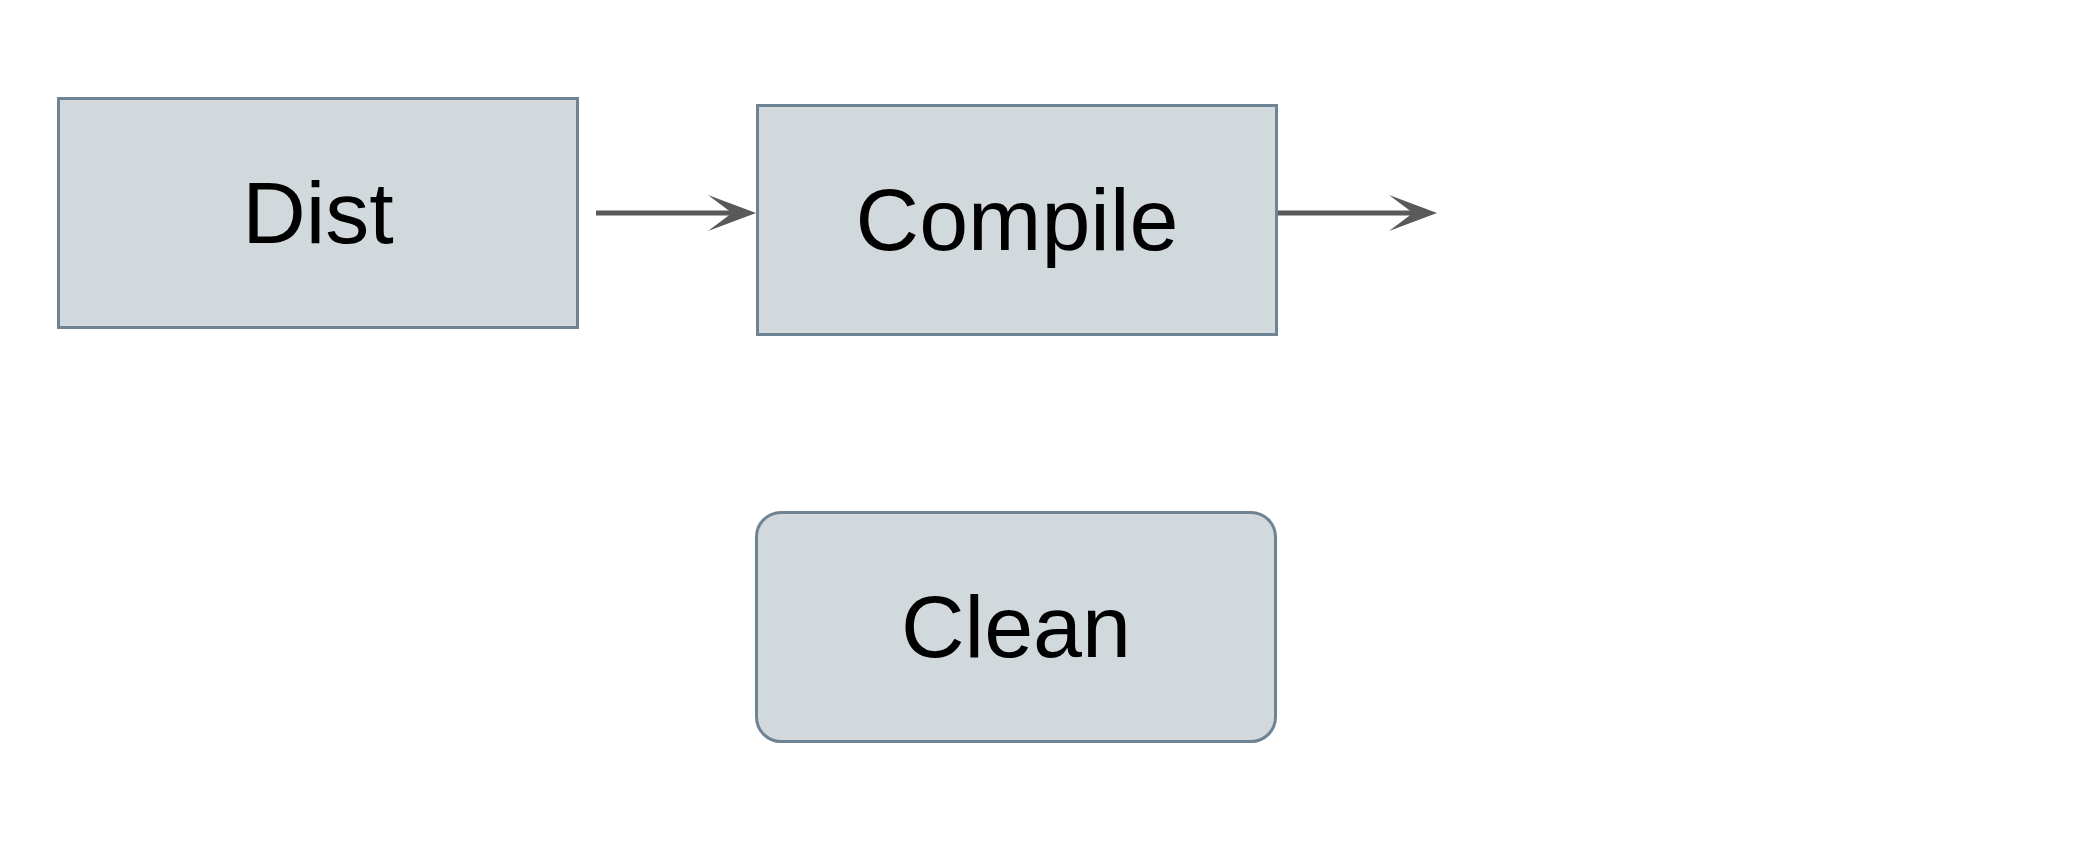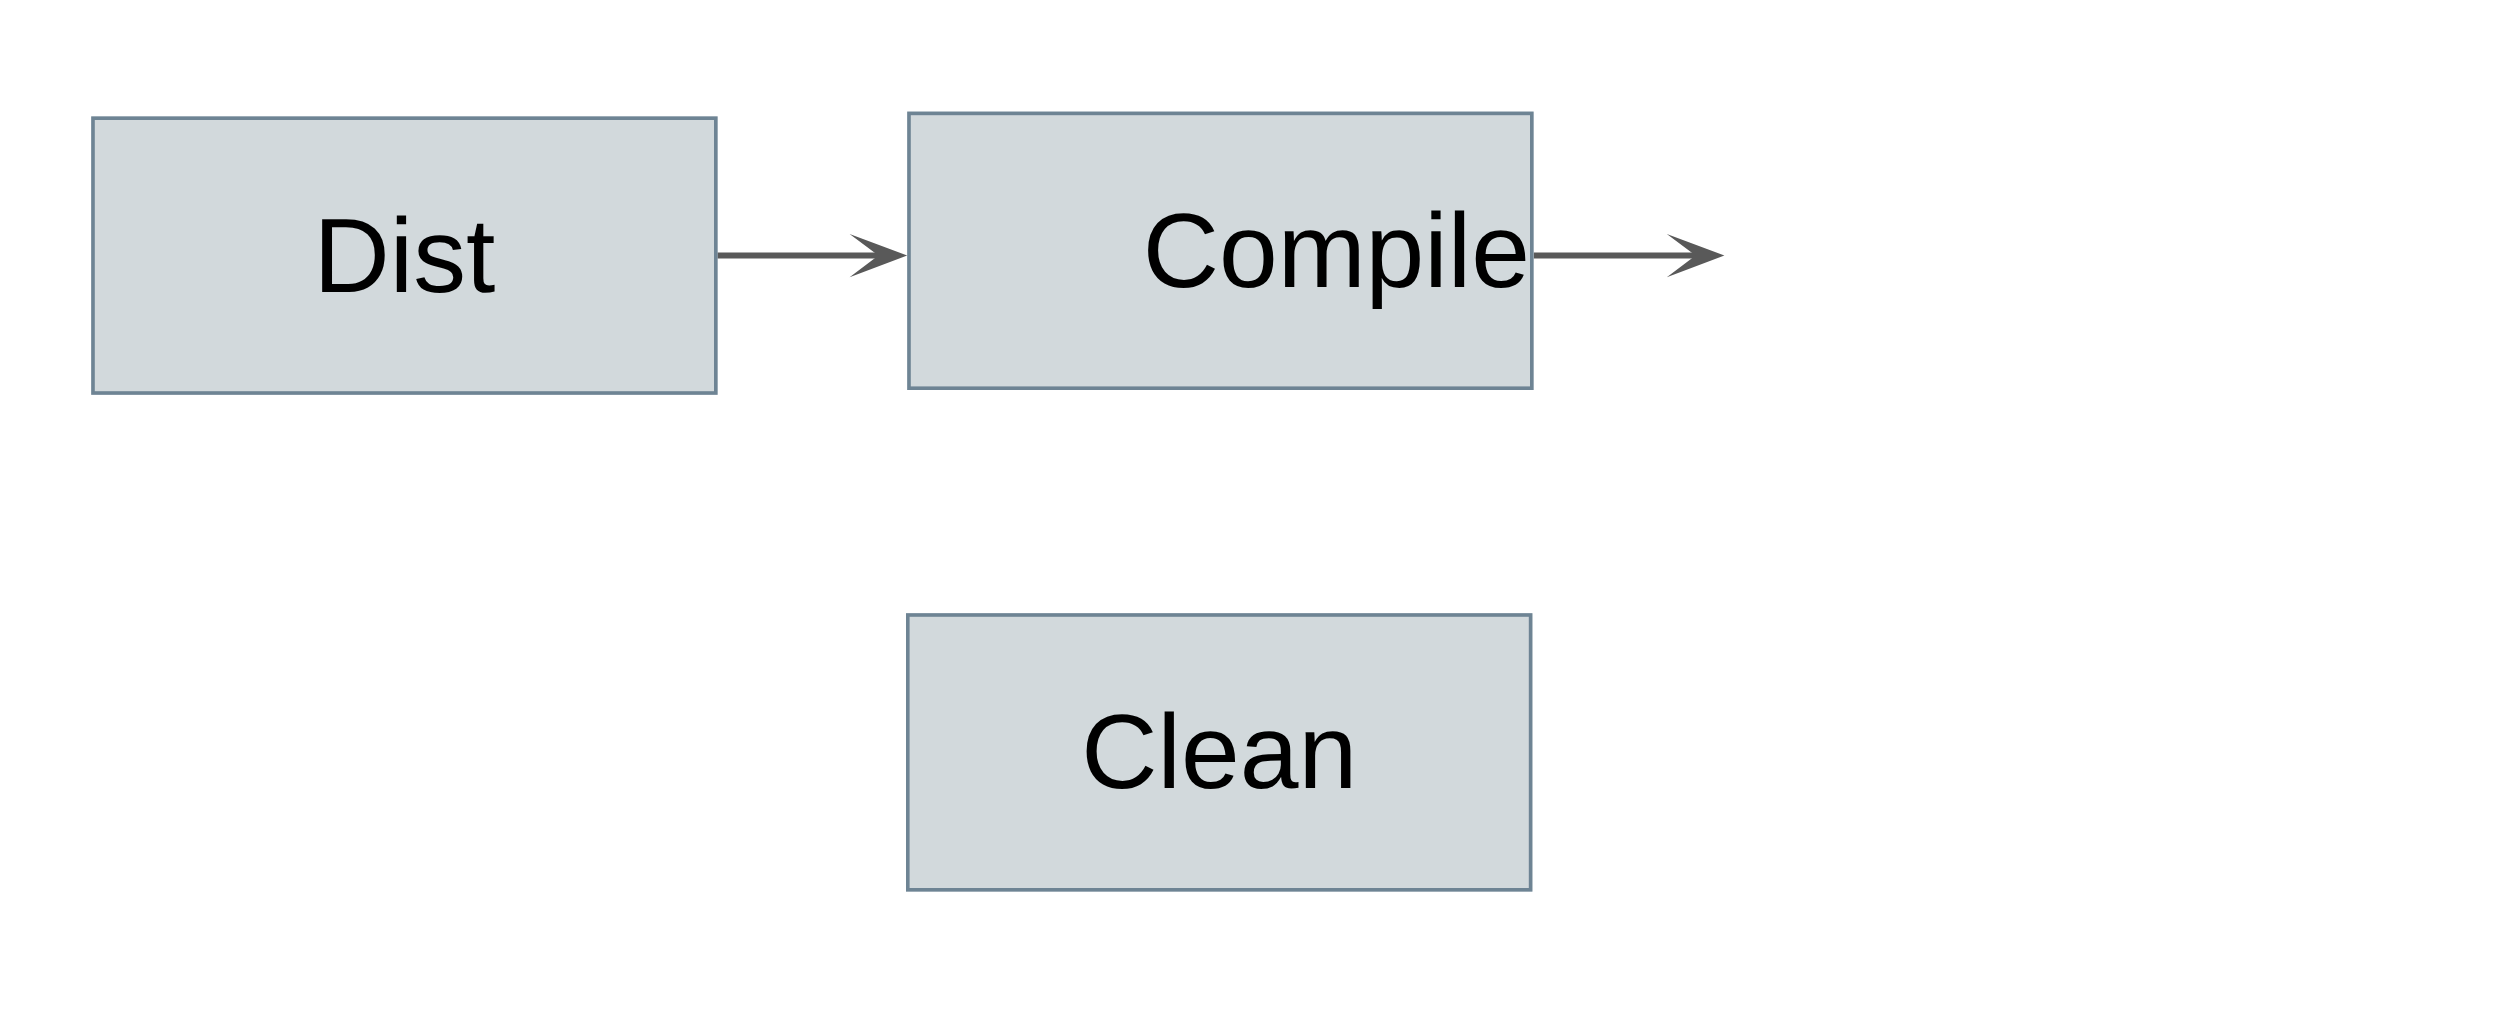--- a/index.html
+++ b/index.html
@@ -37,24 +37,24 @@
     justify-content: center;
   }
   .node-label {
     font-size: 88px;
     font-weight: 400;
     color: var(--text-color);
     letter-spacing: 0px;
     line-height: 1;
     white-space: nowrap;
   }
-  .node-dist    { left: 76px;   top: 97px;  }
-  .node-compile { left: 756px;  top: 93px; justify-content: flex-end;  }
+  .node-dist    { left: 57px;   top: 97px;  }
+  .node-compile { left: 756px;  top: 104px;  }
   .node-init    { left: 1437px; top: 97px;  }
-  .node-clean   { left: 755px;  top: 511px; }
+  .node-clean   { left: 755px;  top: 511px; border-radius: 26px; }
 
   .edges-layer {
     position: absolute;
     inset: 0;
     width: 2078px;
     height: 848px;
     pointer-events: none;
   }
   .edge-line {
     stroke: var(--arrow-color);

